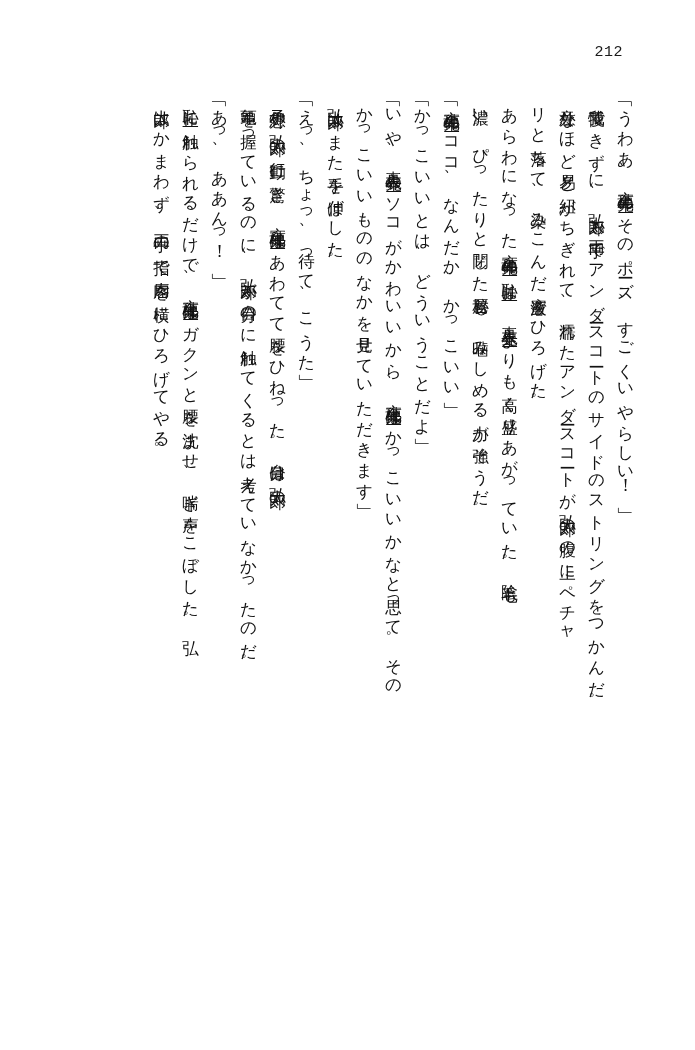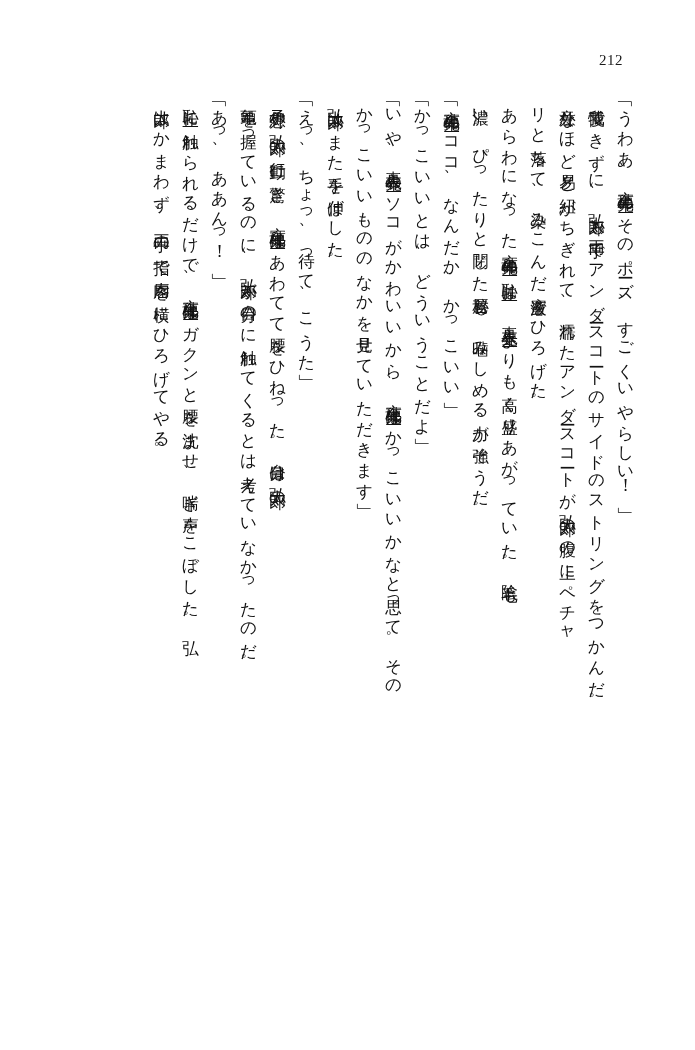--- a/index.html
+++ b/index.html
@@ -19,26 +19,26 @@
     position: relative;
     width: 695px;
     height: 1050px;
     background: #ffffff;
     box-sizing: border-box;
   }
 
   
   #page-number {
     position: absolute;
-    top: 52px;
+    top: 44px;
     right: 72px;
     font-size: 15px;
     letter-spacing: 0.5px;
     color: #1a1a1a;
-    font-family: Liberation Serif, serif;
+    font-family: Liberation Mono, monospace;
   }
 
   
   #text-body {
     position: absolute;
     top: 96px;
     right: 62px;
     left: 56px;
     height: 880px;
     display: flex;

